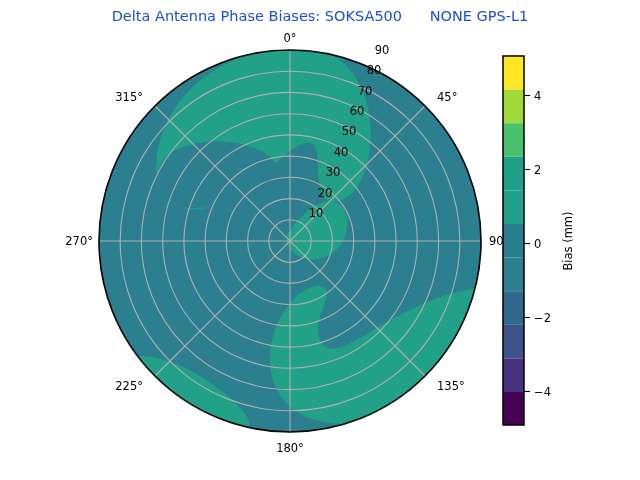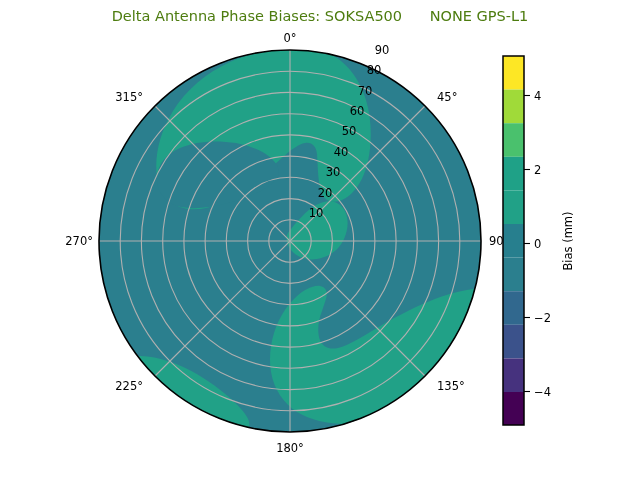--- a/index.html
+++ b/index.html
@@ -19,21 +19,21 @@
     left: 0; top: 0;
     width: 640px;
     height: 480px;
   }
   .fig-title {
     position: absolute;
     left: 0; top: 8px;
     width: 640px;
     text-align: center;
     font-size: 14.5px;
-    color: #4d7c0f;
+    color: #1d4ed8;
     white-space: pre;
   }
   svg { display: block; }
   .tick-label {
     font-family: "DejaVu Sans", sans-serif;
     font-size: 11.5px;
     fill: #000000;
   }
   .r-label {
     font-family: "DejaVu Sans", sans-serif;

